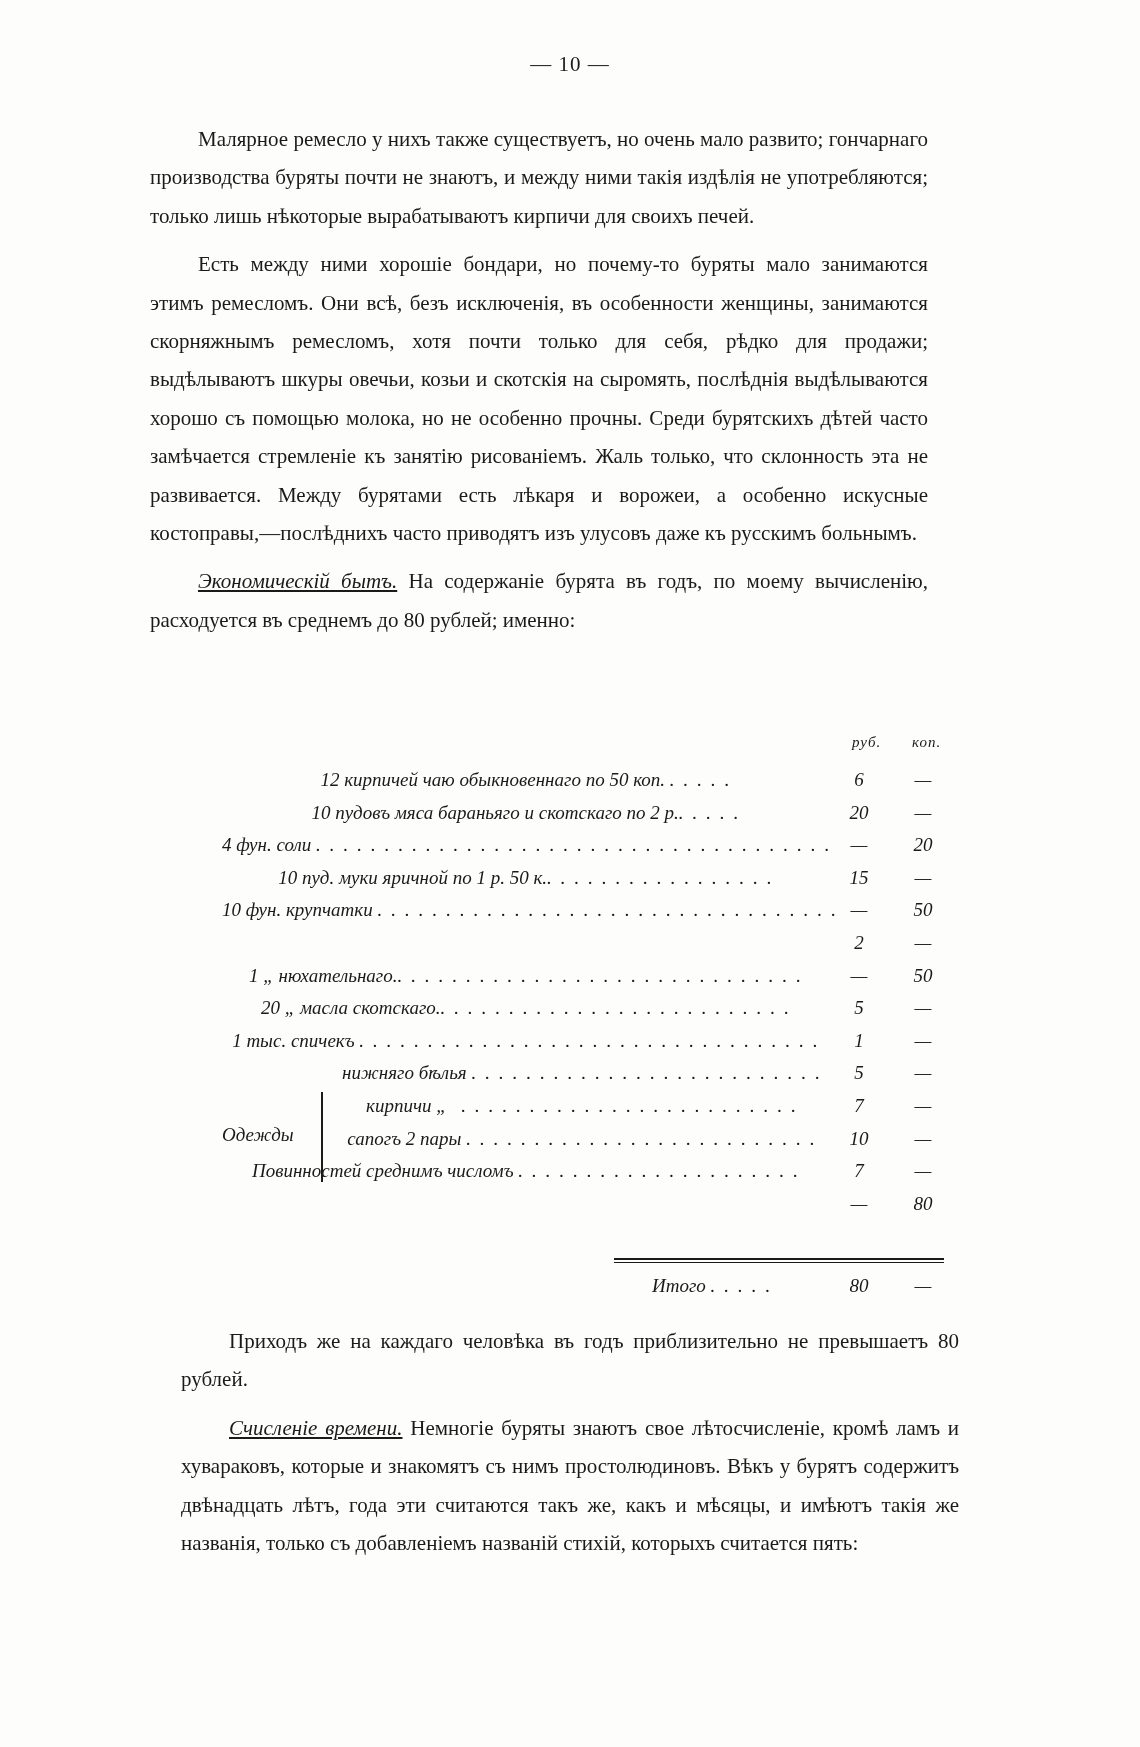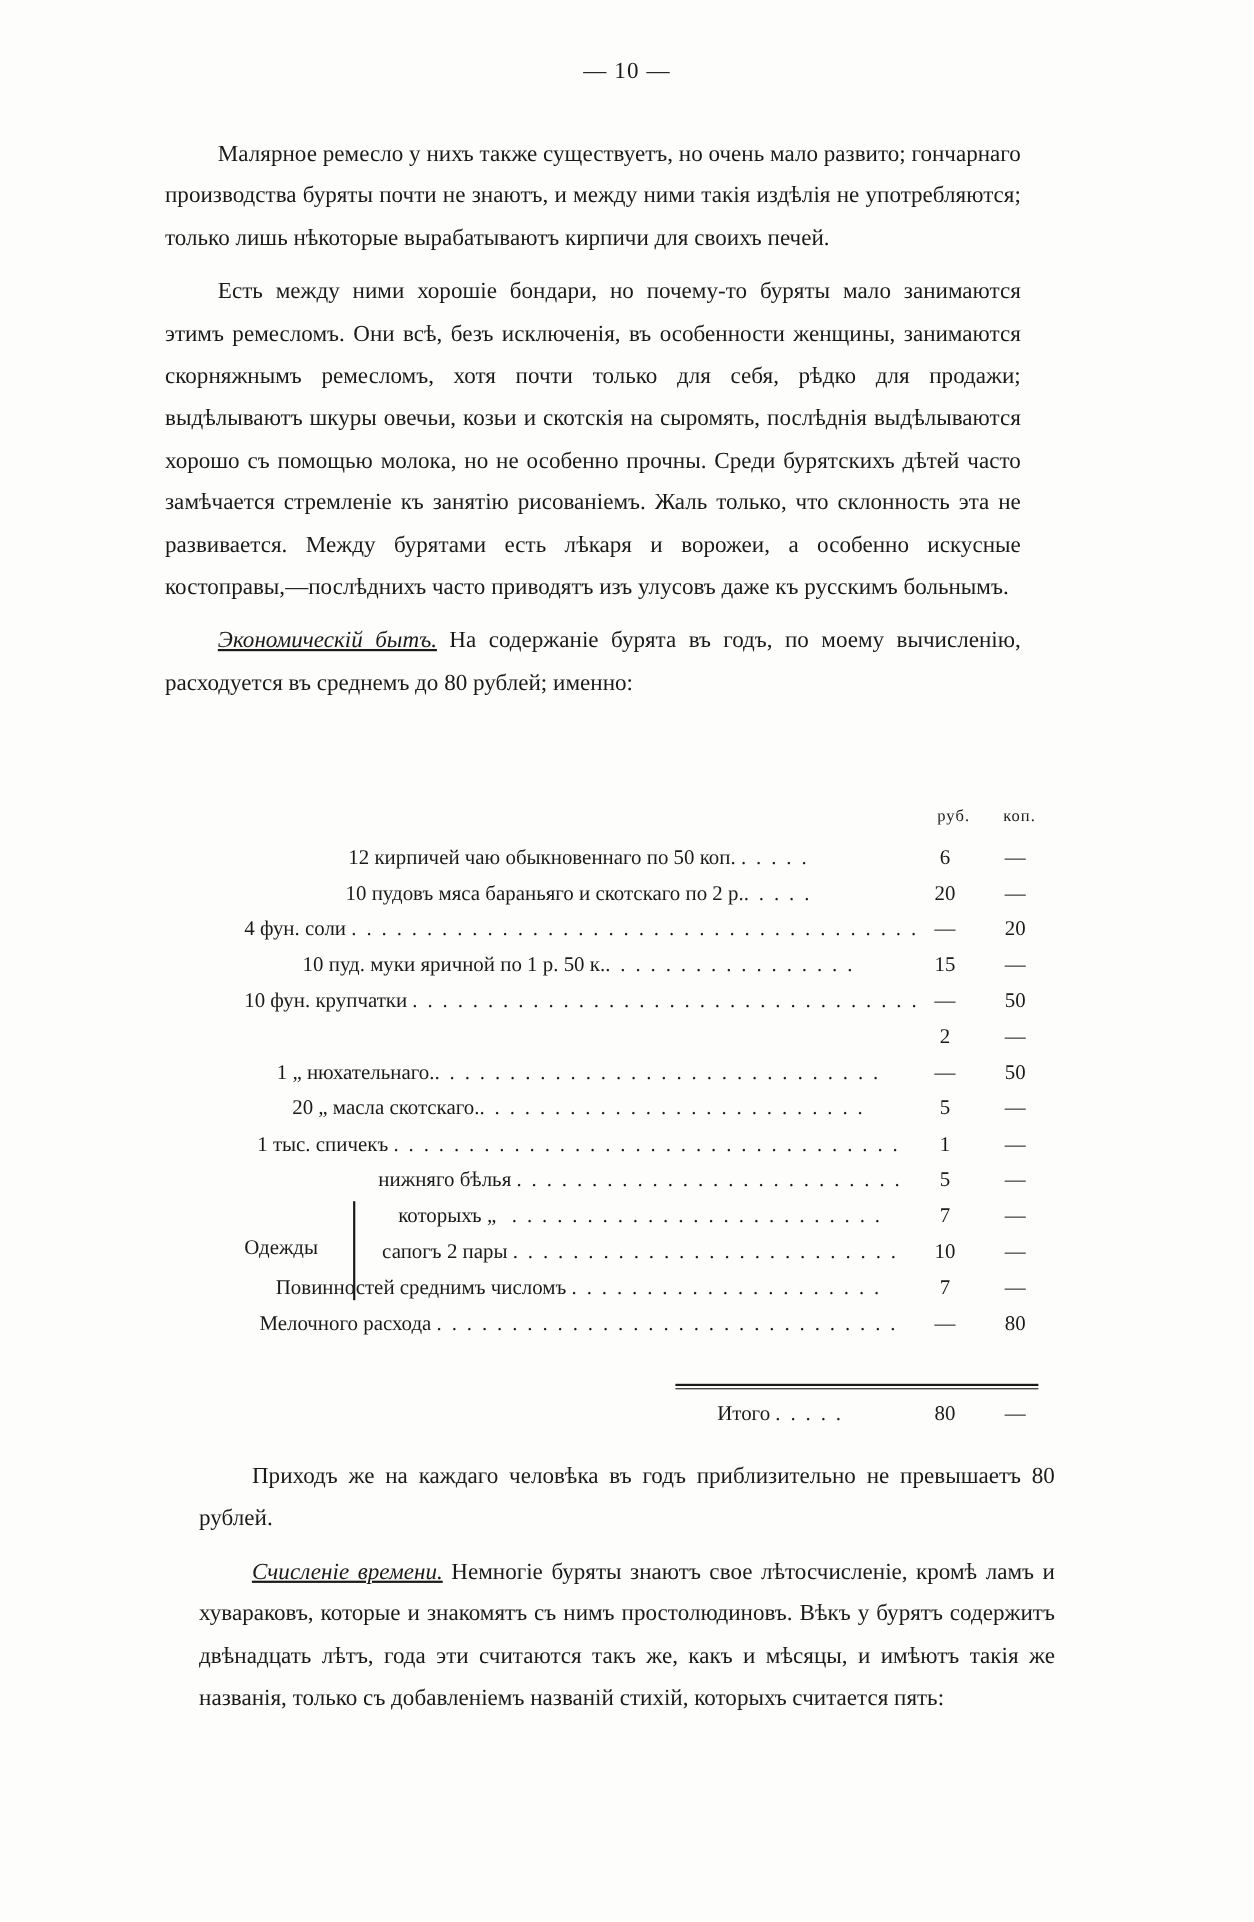--- a/index.html
+++ b/index.html
@@ -22,20 +22,21 @@
   }
   .text-block p { margin: 0; text-indent: 48px; }
   .text-block .spaced { margin-top: 10px; }
   .ital { font-style: italic; text-decoration: underline; }
   #block1 { top: 120px; }
   #block3 { top: 1322px; margin-left: 31px; }
 
   .table {
     position: absolute; left: 222px; top: 764px; width: 720px;
     font-size: 19px;
+    font-style: italic;
   }
   .col-head {
     position: absolute; left: 0; width: 720px; top: -30px; height: 22px;
     font-size: 15px; letter-spacing: 1px;
   }
   .col-head .rub { position: absolute; left: 630px; }
   .col-head .kop { position: absolute; left: 690px; }
   .row { position: relative; height: 32.6px; line-height: 32.6px; }
   .row .desc { position: absolute; left: 0; white-space: nowrap; overflow: hidden; width: 615px; text-align: center; }
   .row .desc .dots { letter-spacing: 9px; }
@@ -122,36 +123,35 @@
       <span class="desc"><span>1 тыс. спичекъ</span> <span class="dots">..................................</span></span>
       <span class="rub">1</span>
       <span class="kop">—</span>
     </div>
   <div class="row sub">
       <span class="desc"><span>нижняго бѣлья</span> <span class="dots">..........................</span></span>
       <span class="rub">5</span>
       <span class="kop">—</span>
     </div>
   <div class="row sub">
-      <span class="desc"><span>которыхъ  „</span>&nbsp;&nbsp;&nbsp;<span class="dots">.........................</span></span>
+      <span class="desc"><span>кирпичи  „</span>&nbsp;&nbsp;&nbsp;<span class="dots">.........................</span></span>
       <span class="rub">7</span>
       <span class="kop">—</span>
     </div>
   <div class="row sub">
       <span class="desc"><span>сапогъ 2 пары</span> <span class="dots">..........................</span></span>
       <span class="rub">10</span>
       <span class="kop">—</span>
     </div>
   <div class="row">
       <span class="desc"><span>Повинностей среднимъ числомъ</span> <span class="dots">.....................</span></span>
       <span class="rub">7</span>
       <span class="kop">—</span>
     </div>
   <div class="row">
-      <span class="desc"><span>Мелочного расхода</span> <span class="dots">...............................</span></span>
       <span class="rub">—</span>
       <span class="kop">80</span>
     </div>
 
   <div class="bracket-label">Одежды</div>
   <div class="bracket"></div>
 
   <div class="total-rule"></div>
   <div class="total-rule2"></div>
   <div class="total-row">

